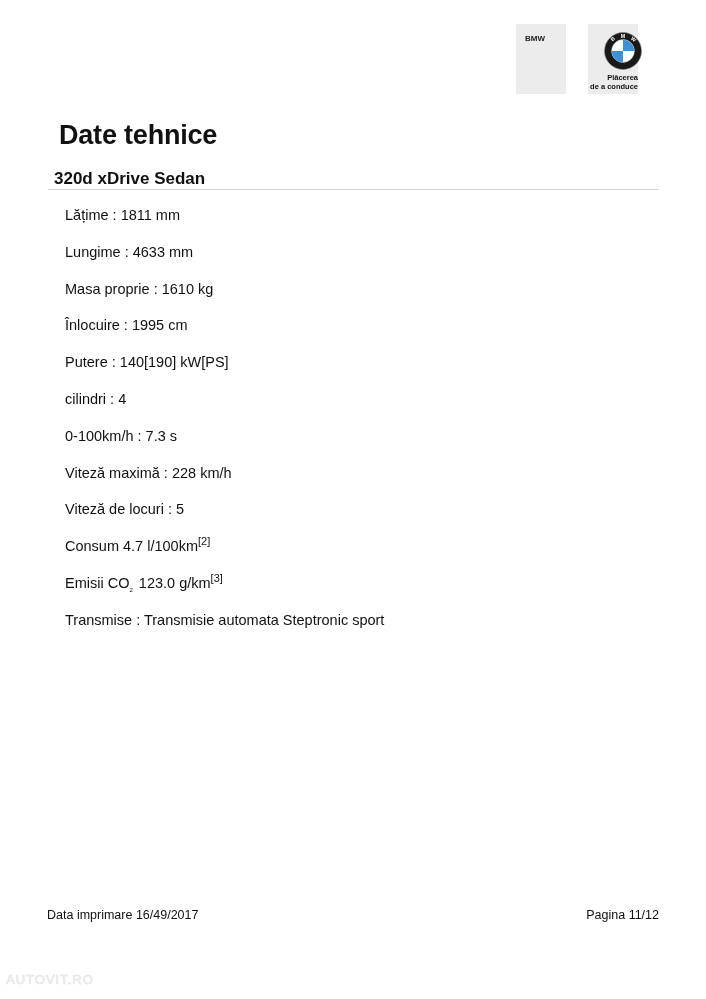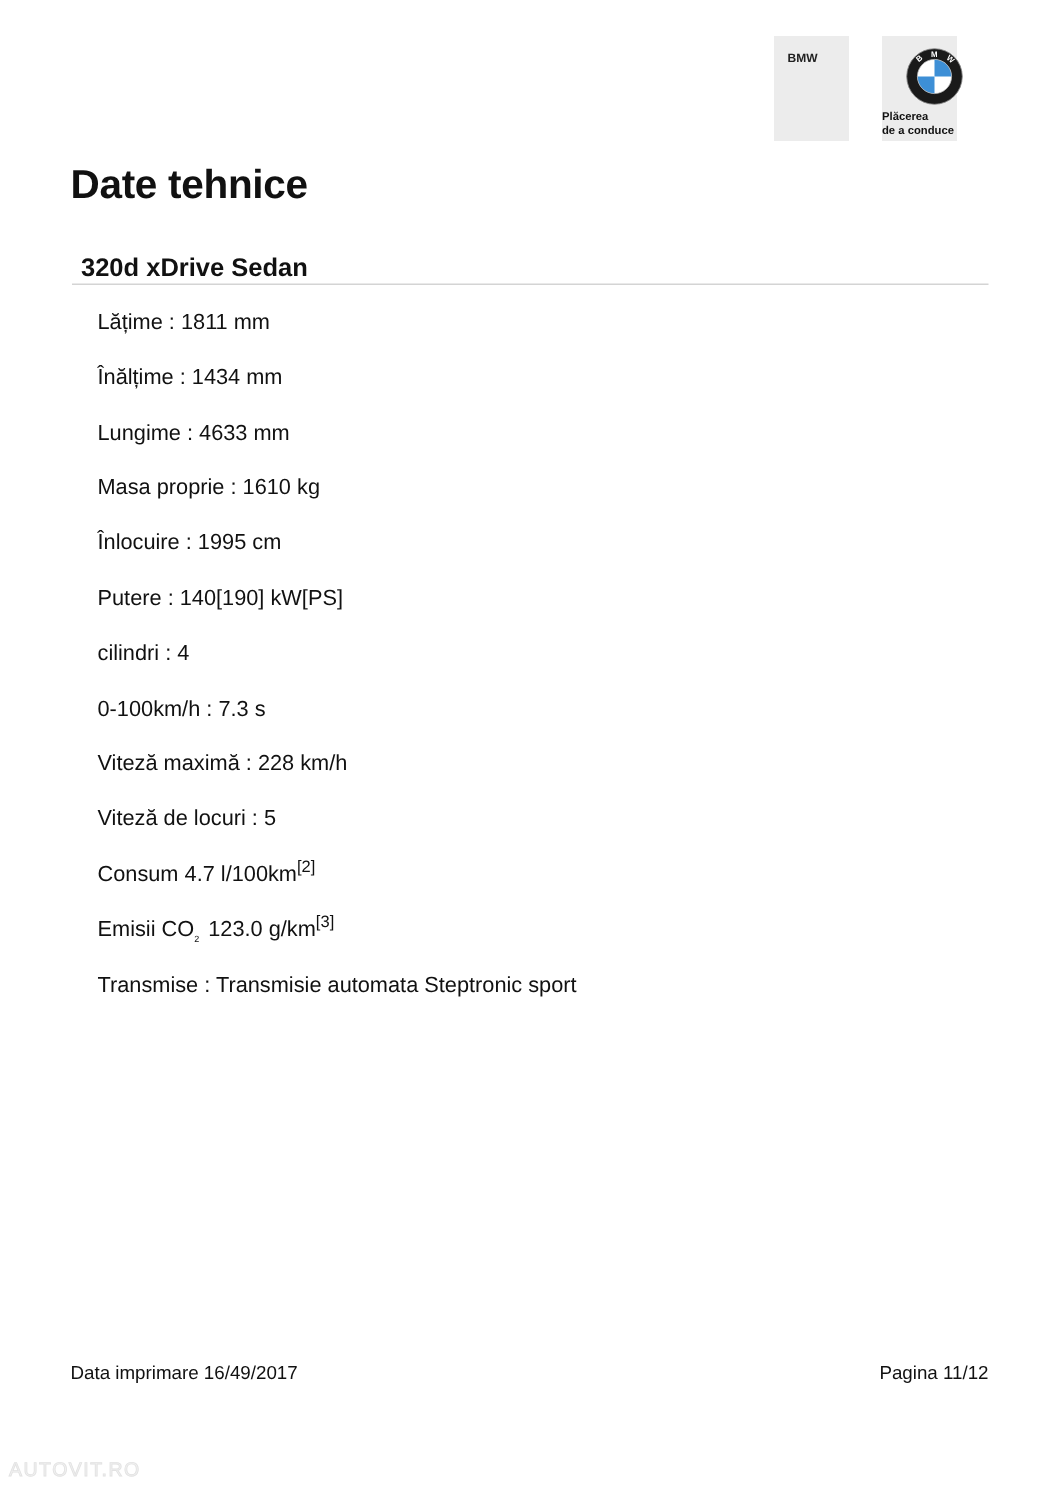--- a/index.html
+++ b/index.html
@@ -12,25 +12,25 @@
   }
   .logo-box.brand { left: 516px; }
   .logo-box.emblem { left: 588px; }
   .brand-text {
     position: absolute; left: 9px; top: 10px; font-size: 8px; font-weight: bold; color: #222;
   }
   .roundel {
     position: absolute; left: 16px; top: 8px; width: 38px; height: 38px;
   }
   .slogan {
-    position: absolute; left: 0; right: 0; top: 49px; text-align: left;
+    position: absolute; left: 0; right: 0; top: 49px; text-align: right;
     font-size: 7.5px; line-height: 9px; color: #111; font-weight: bold;
   }
   .page-title {
-    position: absolute; left: 47px; top: 108px; margin: 0;
+    position: absolute; left: 47px; top: 108px; margin: 12px;
     font-size: 27px; font-weight: bold; letter-spacing: -0.2px;
   }
   .model-heading {
     position: absolute; left: 54px; top: 169px; margin: 0;
     font-size: 17px; font-weight: bold;
   }
   .model-rule {
     position: absolute; left: 48px; top: 189px; width: 611px; height: 1px; background: #d4d4d4;
   }
   .specs { position: absolute; left: 65px; top: 205px; margin: 0; padding: 0; list-style: none; }
@@ -74,21 +74,20 @@
   </div>
 </div>
 
 <h1 class="page-title">Date tehnice</h1>
 
 <h2 class="model-heading">320d xDrive Sedan</h2>
 <div class="model-rule"></div>
 
 <ul class="specs">
   <li class="spec"><span>Lățime</span><span class="sep"> : </span><span>1811 mm</span></li>
-  <li class="spec"><span>Înălțime</span><span class="sep"> : </span><span>1434 mm</span></li>
   <li class="spec"><span>Lungime</span><span class="sep"> : </span><span>4633 mm</span></li>
   <li class="spec"><span>Masa proprie</span><span class="sep"> : </span><span>1610 kg</span></li>
   <li class="spec"><span>Înlocuire</span><span class="sep"> : </span><span>1995 cm</span></li>
   <li class="spec"><span>Putere</span><span class="sep"> : </span><span>140[190] kW[PS]</span></li>
   <li class="spec"><span>cilindri</span><span class="sep"> : </span><span>4</span></li>
   <li class="spec"><span>0-100km/h</span><span class="sep"> : </span><span>7.3 s</span></li>
   <li class="spec"><span>Viteză maximă</span><span class="sep"> : </span><span>228 km/h</span></li>
   <li class="spec"><span>Viteză de locuri</span><span class="sep"> : </span><span>5</span></li>
   <li class="spec"><span>Consum</span> <span>4.7 l/100km</span><sup>[2]</sup></li>
   <li class="spec"><span>Emisii CO</span><sub>2</sub> <span>123.0 g/km</span><sup>[3]</sup></li>

